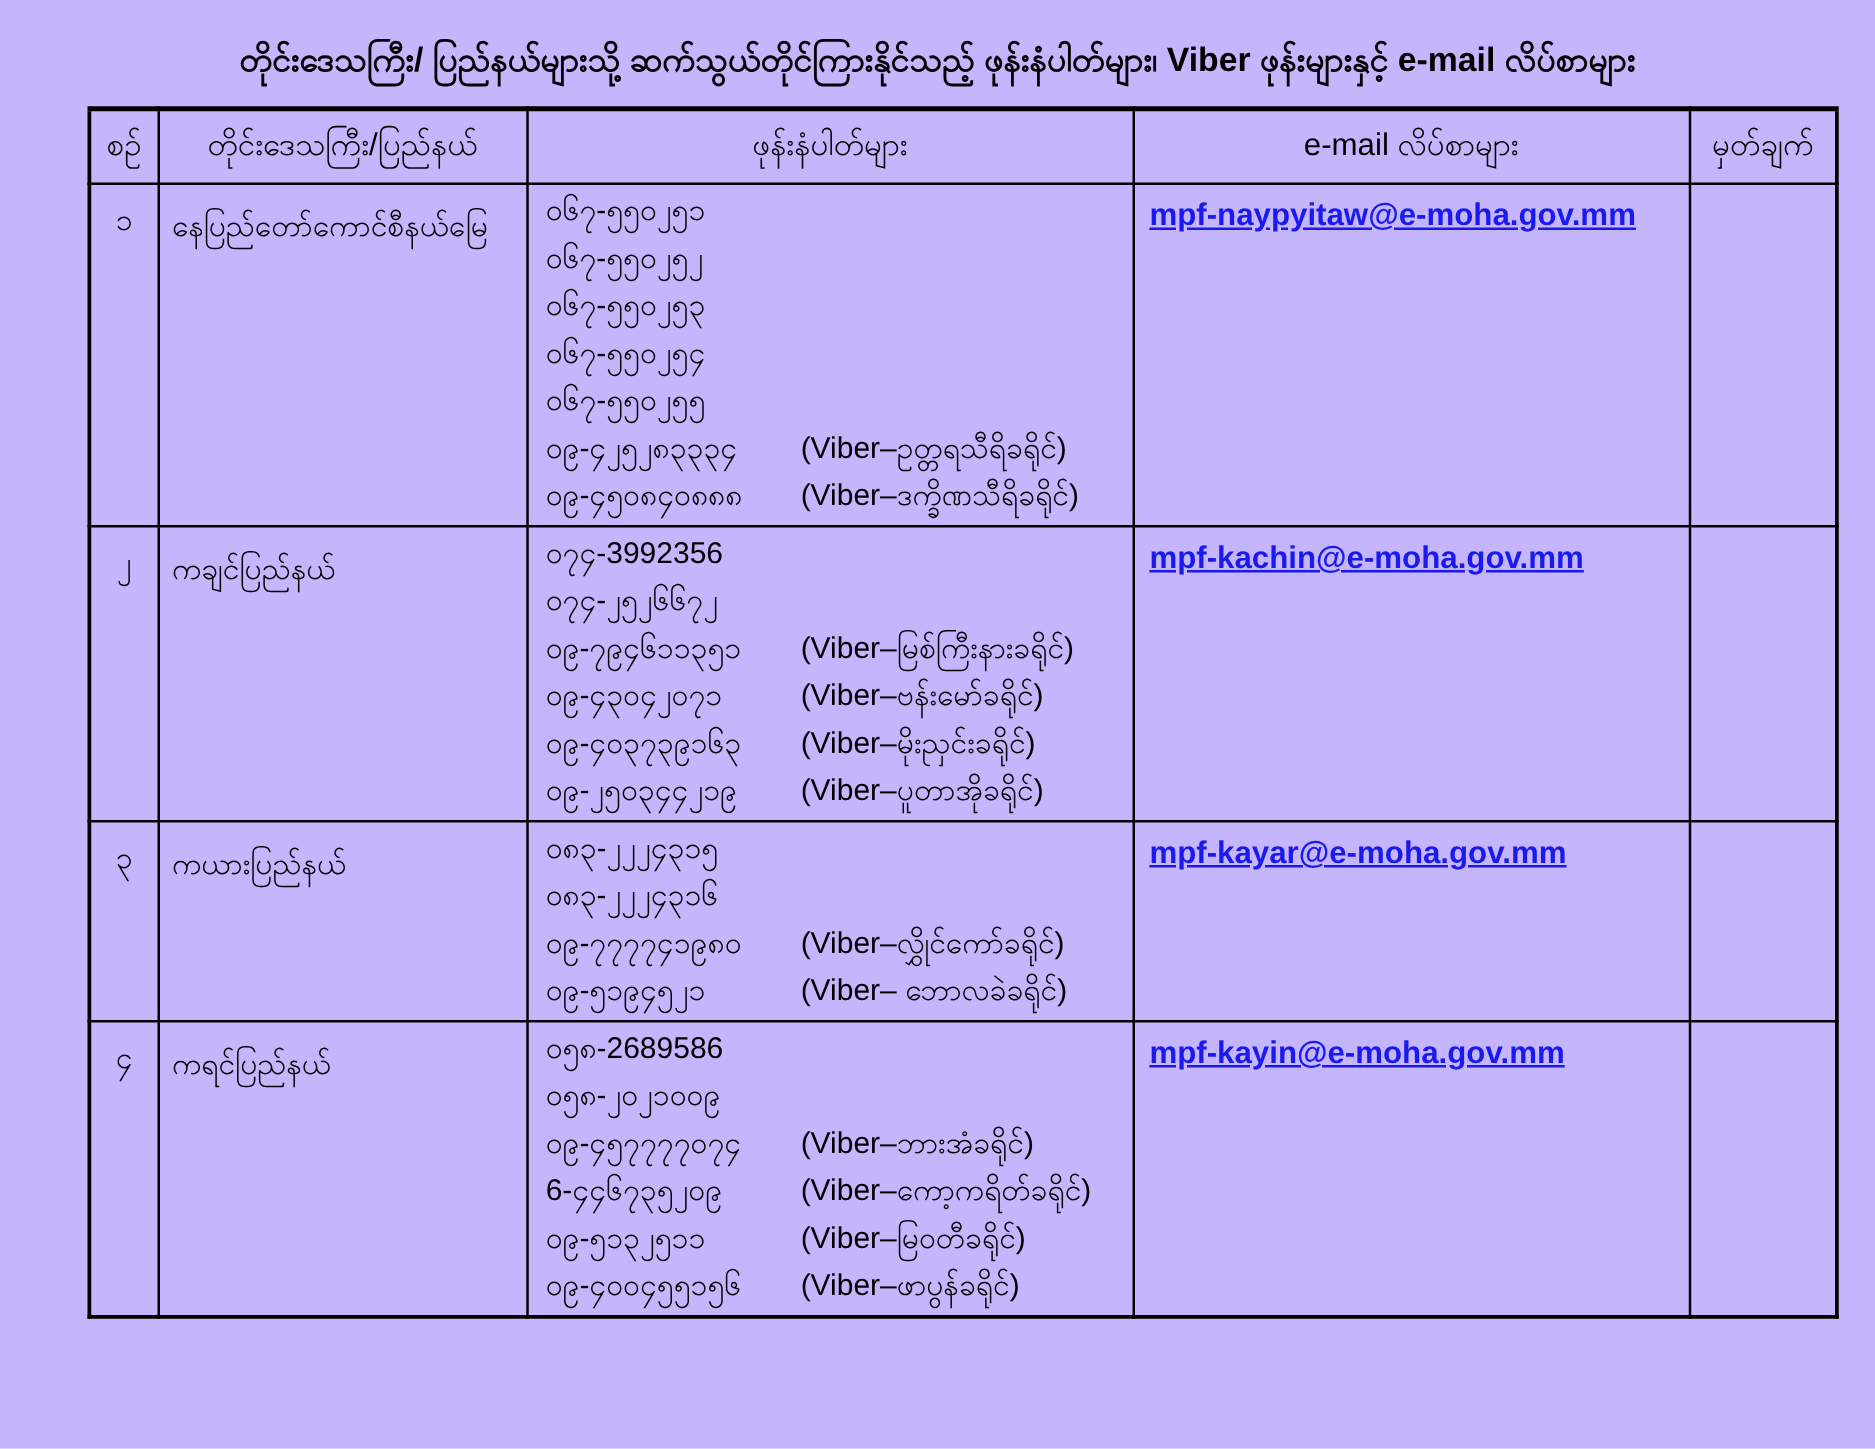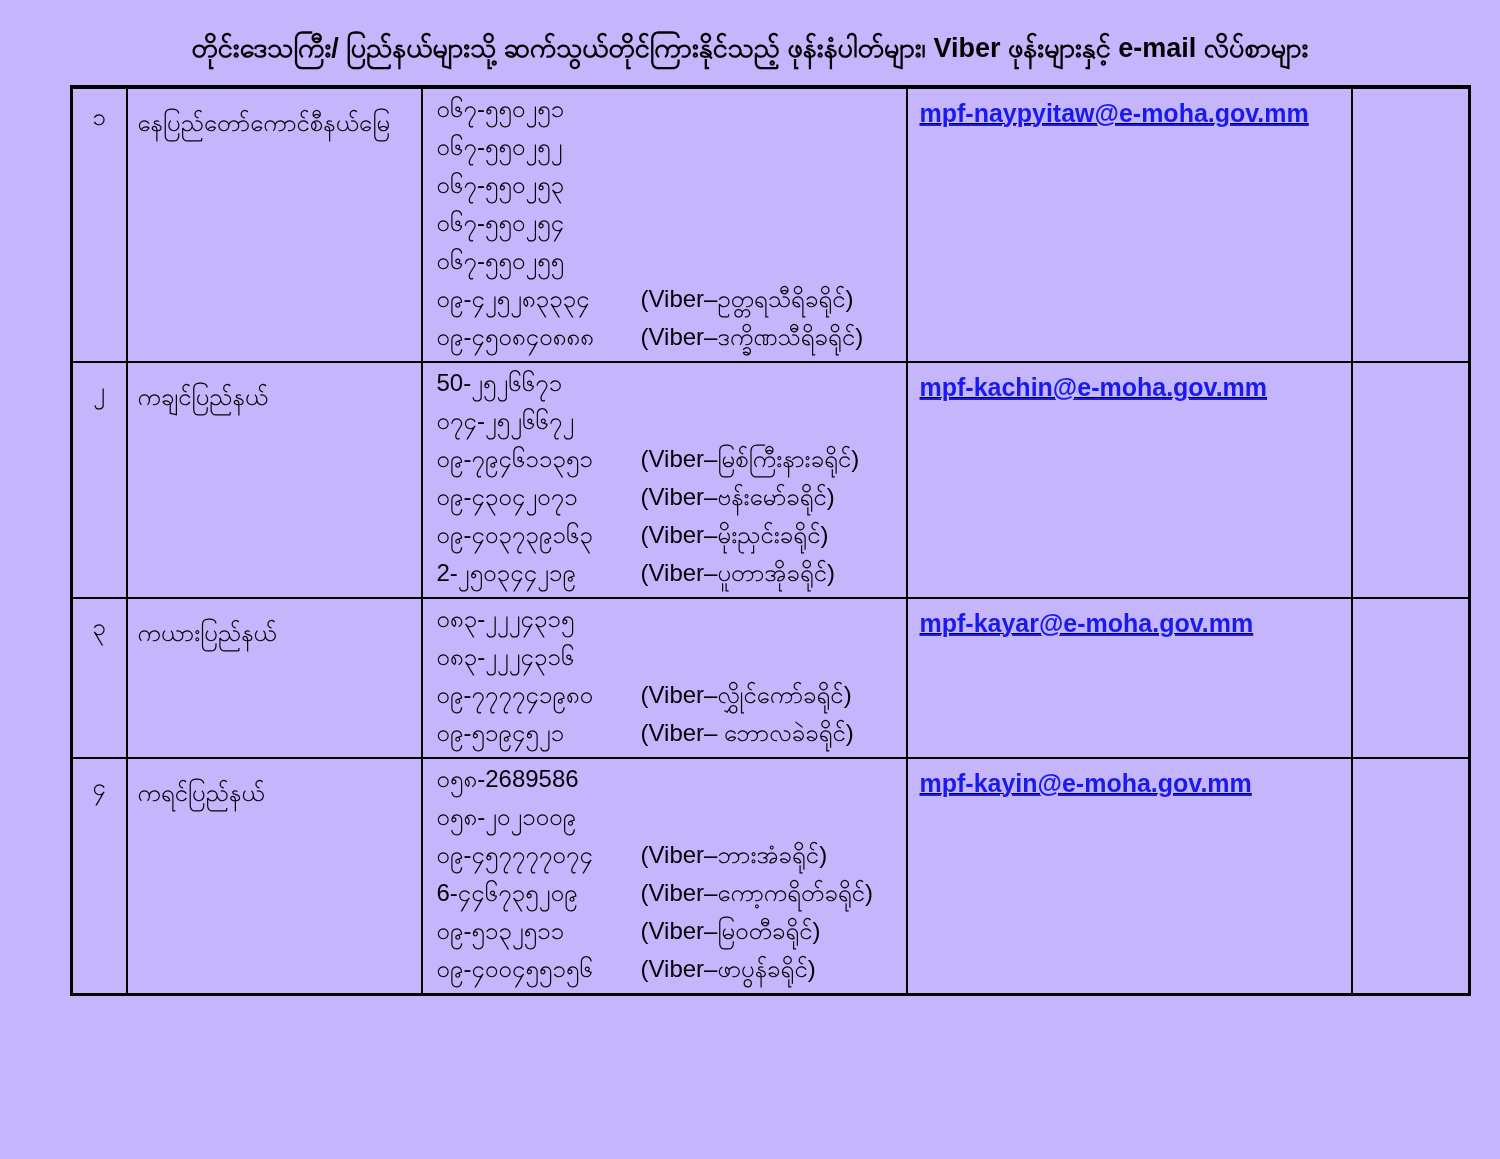--- a/index.html
+++ b/index.html
@@ -46,21 +46,21 @@
   .cell-region {
     font-size:24px; padding:18px 6px 0 10px; line-height:1.35;
   }
   .cell-phones {
     font-size:24px; padding:3px 0 3px 14px;
   }
   .phone-line { display:flex; align-items:center; height:38px; white-space:nowrap; }
   .phone-line .num { display:inline-block; min-width:196px; }
   .phone-line .viber { display:inline-block; margin-left:8px; }
 
-  .cell-email { padding:10px 4px 0 12px;text-decoration:underline; }
+  .cell-email { padding:10px 4px 0 12px; }
   .email-link {
     font-size:25px; font-weight:600;
     color:#1a1aee; text-decoration:underline;
     cursor:pointer; white-space:nowrap;
   }
   .cell-remark { }
 </style>
 </head>
 <body>
 
@@ -71,20 +71,27 @@
   <table class="contact-table">
     <colgroup>
       <col class="col-no">
         <col class="col-region">
         <col class="col-phones">
         <col class="col-email">
         <col class="col-remark">
     </colgroup>
 
     <tbody>
+        <tr class="header-row">
+      <th>စဉ်</th>
+      <th>တိုင်းဒေသကြီး/ပြည်နယ်</th>
+      <th>ဖုန်းနံပါတ်များ</th>
+      <th>e-mail လိပ်စာများ</th>
+      <th>မှတ်ချက်</th>
+    </tr>
 
     <tr style="height:273px;">
       <td class="cell-no">၁</td>
       <td class="cell-region">နေပြည်တော်ကောင်စီနယ်မြေ</td>
       <td class="cell-phones">
         <div class="phone-line">
               <span class="num">၀၆၇-၅၅၀၂၅၁</span>
               <span class="viber"></span>
             </div>
         <div class="phone-line">
@@ -116,41 +123,41 @@
         <a class="email-link">mpf-naypyitaw@e-moha.gov.mm</a>
       </td>
       <td class="cell-remark"></td>
     </tr>
 
     <tr style="height:230px;">
       <td class="cell-no">၂</td>
       <td class="cell-region">ကချင်ပြည်နယ်</td>
       <td class="cell-phones">
         <div class="phone-line">
-              <span class="num">50-၂၅၂၆၆၇၁</span>
+              <span class="num">၀၇၄-3992356</span>
               <span class="viber"></span>
             </div>
         <div class="phone-line">
               <span class="num">၀၇၄-၂၅၂၆၆၇၂</span>
               <span class="viber"></span>
             </div>
         <div class="phone-line">
               <span class="num">၀၉-၇၉၄၆၁၁၃၅၁</span>
               <span class="viber">(Viber–မြစ်ကြီးနားခရိုင်)</span>
             </div>
         <div class="phone-line">
               <span class="num">၀၉-၄၃၀၄၂၀၇၁</span>
               <span class="viber">(Viber–ဗန်းမော်ခရိုင်)</span>
             </div>
         <div class="phone-line">
               <span class="num">၀၉-၄၀၃၇၃၉၁၆၃</span>
               <span class="viber">(Viber–မိုးညှင်းခရိုင်)</span>
             </div>
         <div class="phone-line">
-              <span class="num">2-၂၅၀၃၄၄၂၁၉</span>
+              <span class="num">၀၉-၂၅၀၃၄၄၂၁၉</span>
               <span class="viber">(Viber–ပူတာအိုခရိုင်)</span>
             </div>
       </td>
       <td class="cell-email">
         <a class="email-link">mpf-kachin@e-moha.gov.mm</a>
       </td>
       <td class="cell-remark"></td>
     </tr>
 
     <tr style="height:152px;">

